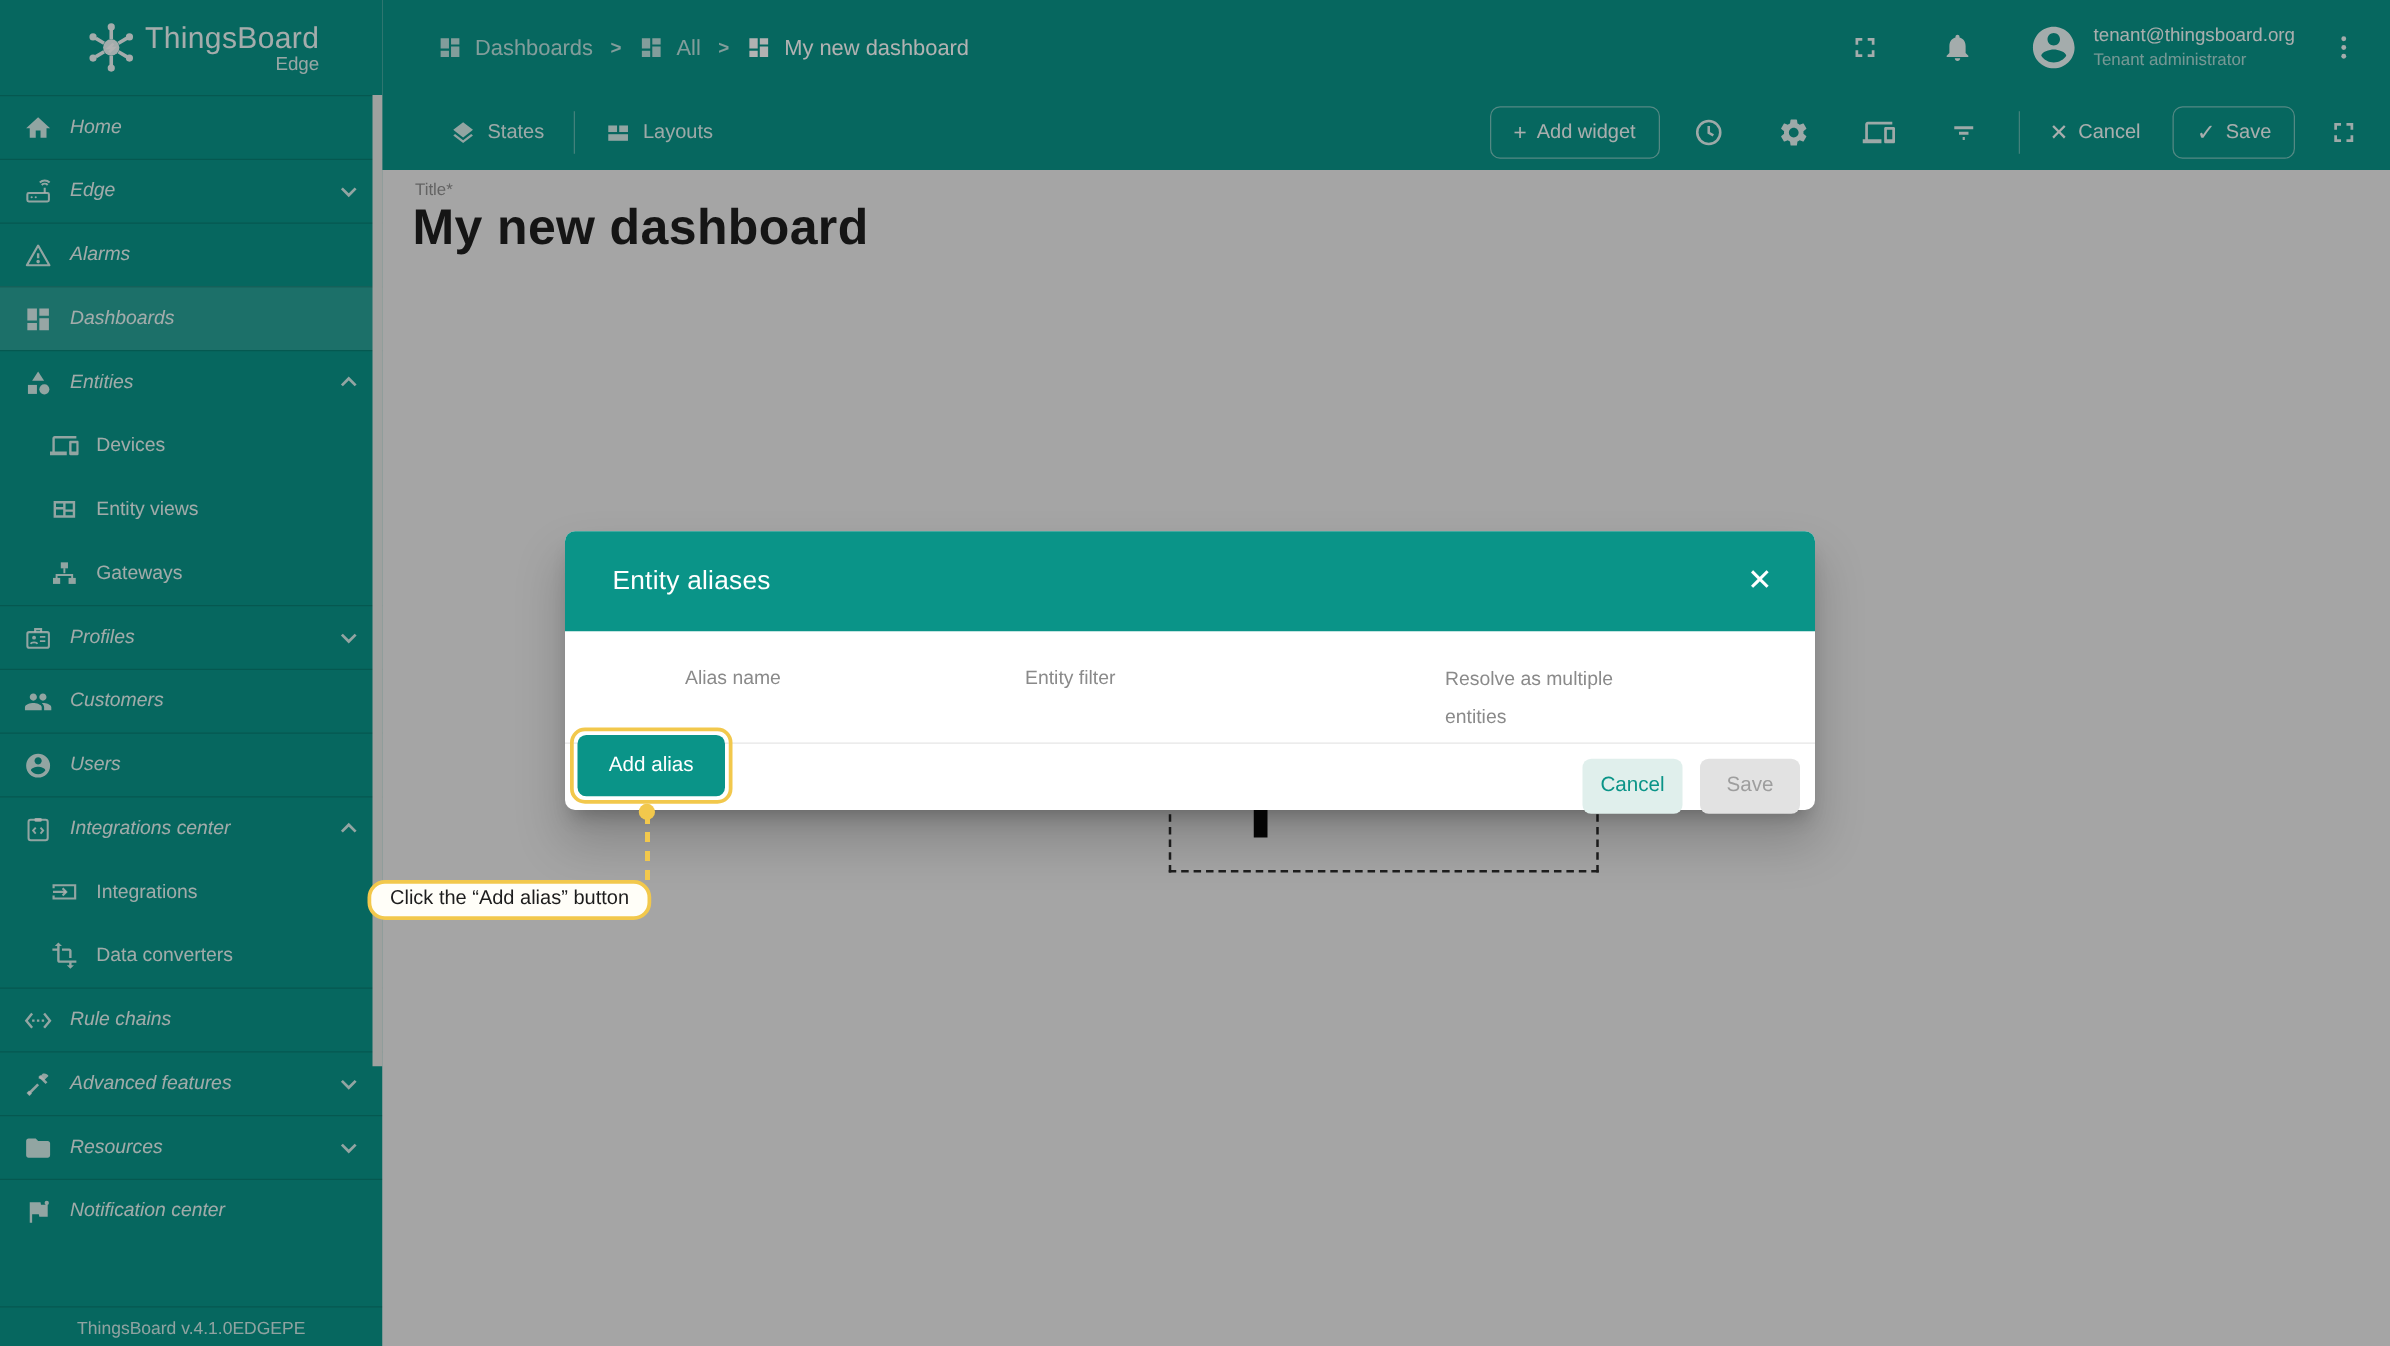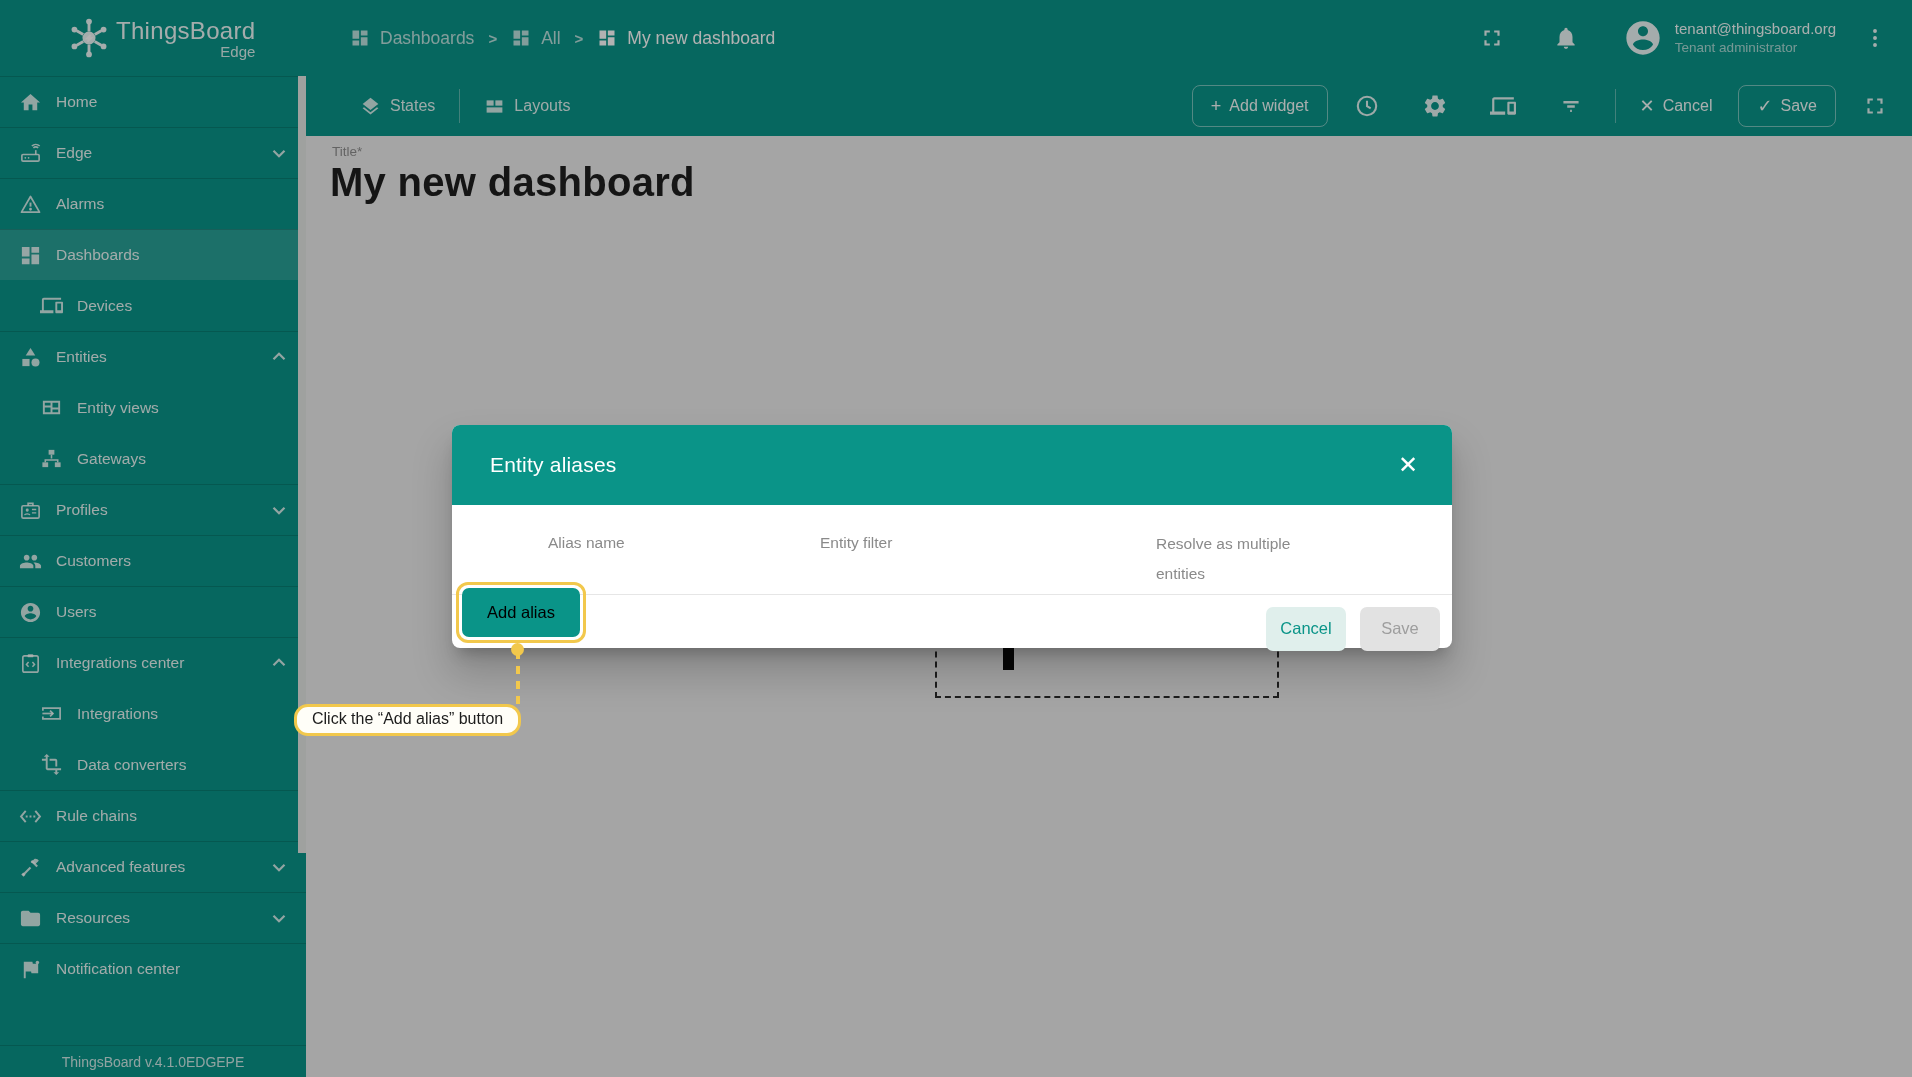--- a/index.html
+++ b/index.html
@@ -39,21 +39,21 @@
   
   .sidebar { position:absolute; left:0; top:0; width:306px; height:1077px; background:var(--primary,#0a9488); }
   .logo { height:76px; display:flex; align-items:center; padding-left:66px; position:relative; }
   .logo-icon { width:46px; height:46px; color:rgba(255,255,255,.92); }
   .logo-text { margin-left:4px; }
   .logo-name { color:rgba(255,255,255,.93); font-size:24px; letter-spacing:.3px; }
   .logo-edition { color:rgba(255,255,255,.85); font-size:15px; text-align:right; margin-top:-2px; }
   .menu { position:absolute; top:76px; left:0; right:0; }
   .item { height:51px; display:flex; align-items:center; padding-left:19px; gap:14px; cursor:pointer;
           color:rgba(255,255,255,.9); font-size:15.5px; font-weight:500; }
-  .item.top { border-top:1px solid rgba(0,0,0,.15); }
+  .item.top { border-top:1px solid rgba(0,0,0,.15);font-style:italic; }
   .item.sub { padding-left:40px; }
   .item.active { background:rgba(255,255,255,.13); }
   .micon { width:23px; height:23px; display:flex; align-items:center; justify-content:center; color:rgba(255,255,255,.82); flex:none; }
   .chev { margin-left:auto; margin-right:16px; width:22px; height:22px; color:rgba(255,255,255,.82); flex:none; }
   .chev.up svg { transform:rotate(180deg); }
   .version { position:absolute; bottom:0; left:0; right:0; height:32px; border-top:1px solid rgba(0,0,0,.15);
              display:flex; align-items:center; justify-content:center; color:rgba(255,255,255,.8); font-size:14px;margin-top:28px; }
   .scrollbar { position:absolute; right:0; top:76px; width:8px; height:777px; background:#e4e7e4; border-radius:0; }
 
   
@@ -75,21 +75,21 @@
   .dlg-cols { position:relative; height:90px; border-bottom:1px solid #e6e6e6; }
   .col-h { position:absolute; color:#8a8a8a; font-size:15.5px; }
   .col-h.c0 { left:96px; top:29px; }
   .col-h.c1 { left:368px; top:29px; }
   .col-h.c2 { left:704px; top:24px; width:135px; line-height:1.95; }
   .dlg-footer { position:relative; height:67px; display:flex; align-items:center; justify-content:flex-end; gap:14px; padding-right:12px; }
   .btn-flat { height:44px; border-radius:7px; font-size:16.5px; font-weight:500; display:flex; align-items:center; justify-content:center; cursor:pointer; }
   .btn-cancel { width:80px; background:#e0efec; color:var(--primary,#0a9488); }
   .btn-save { width:80px; background:#e2e2e2; color:#9e9e9e; cursor:default; }
   .ring { position:absolute; left:4px; top:157px; border:3.5px solid var(--highlight,#f2c84c); border-radius:12px; padding:3px; z-index:25; }
-  .btn-addalias { width:118px; height:49px; background:var(--primary,#0a9488); color:#000000; border-radius:7px;
+  .btn-addalias { width:118px; height:49px; background:var(--primary,#0a9488); color:#ffffff; border-radius:7px;
                   font-size:16.5px; font-weight:500; display:flex; align-items:center; justify-content:center; cursor:pointer; }
 
   
   .connector { position:absolute; left:516px; top:651px; width:4px; height:56px; z-index:30;
                background:repeating-linear-gradient(180deg, var(--highlight,#f2c84c) 0 8px, transparent 8px 15px); }
   .connector-dot { position:absolute; left:511px; top:643px; width:13px; height:13px; border-radius:50%; background:var(--highlight,#f2c84c); z-index:30; }
   .coach-tip { position:absolute; left:294px; top:704px; z-index:30; background:#fffef8; border:3px solid var(--highlight,#f2c84c);
                border-radius:14px; padding:3px 15px 5px 15px; font-size:16px; color:#1d1d1d; white-space:nowrap; }
 
   svg { display:block; width:100%; height:100%; }
@@ -163,43 +163,43 @@
 
       <div class="item top active">
         <span class="micon">
           <svg viewBox="0 0 24 24" fill="currentColor">
               <path d="M3 13h8V3H3v10zm0 8h8v-6H3v6zm10 0h8V11h-8v10zm0-18v6h8V3h-8z"></path>
             </svg>
         </span>
         <span>Dashboards</span>
       </div>
 
-      <div class="item sub">
-        <span class="micon">
-          <svg viewBox="0 0 24 24" fill="currentColor">
-              <path d="M4 6h18V4H4c-1.1 0-2 .9-2 2v11H0v3h14v-3H4V6zm19 2h-6c-.55 0-1 .45-1 1v10c0 .55.45 1 1 1h6c.55 0 1-.45 1-1V9c0-.55-.45-1-1-1zm-1 9h-4v-7h4v7z"></path>
-            </svg>
-        </span>
-        <span>Devices</span>
-      </div>
-
       <div class="item top">
         <span class="micon">
           <svg viewBox="0 0 24 24" fill="currentColor">
             <path d="M12 2.2 7 10h10z"></path>
               <rect x="3.5" y="13.5" width="7.5" height="7.5"></rect>
               <circle cx="17.2" cy="17.2" r="4.2"></circle>
           </svg>
         </span>
         <span>Entities</span>
         <span class="chev up">
           <svg viewBox="0 0 24 24" fill="none" stroke="currentColor" stroke-width="2.4">
               <path d="M6 9.5l6 6 6-6"></path>
             </svg>
         </span>
+      </div>
+
+      <div class="item sub">
+        <span class="micon">
+          <svg viewBox="0 0 24 24" fill="currentColor">
+              <path d="M4 6h18V4H4c-1.1 0-2 .9-2 2v11H0v3h14v-3H4V6zm19 2h-6c-.55 0-1 .45-1 1v10c0 .55.45 1 1 1h6c.55 0 1-.45 1-1V9c0-.55-.45-1-1-1zm-1 9h-4v-7h4v7z"></path>
+            </svg>
+        </span>
+        <span>Devices</span>
       </div>
 
 
       <div class="item sub">
         <span class="micon">
           <svg viewBox="0 0 24 24" fill="currentColor">
               <path d="M3 5v14h18V5H3zm8 12H5v-5h6v5zm0-7H5V7h6v3zm8 7h-6v-3h6v3zm0-5h-6V7h6v5z"></path>
             </svg>
         </span>
         <span>Entity views</span>

